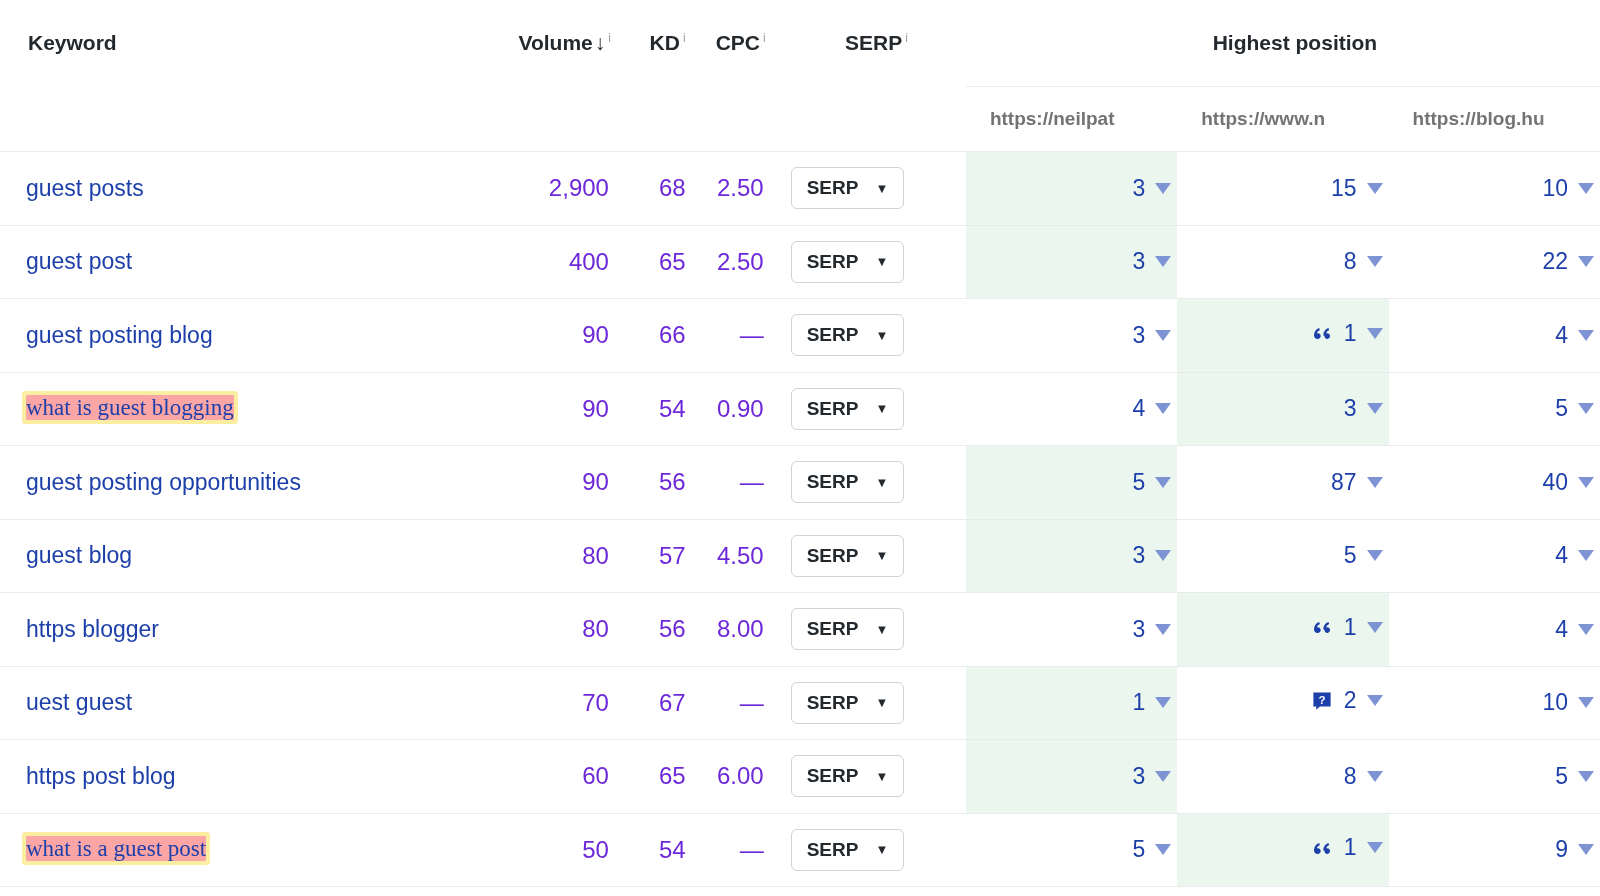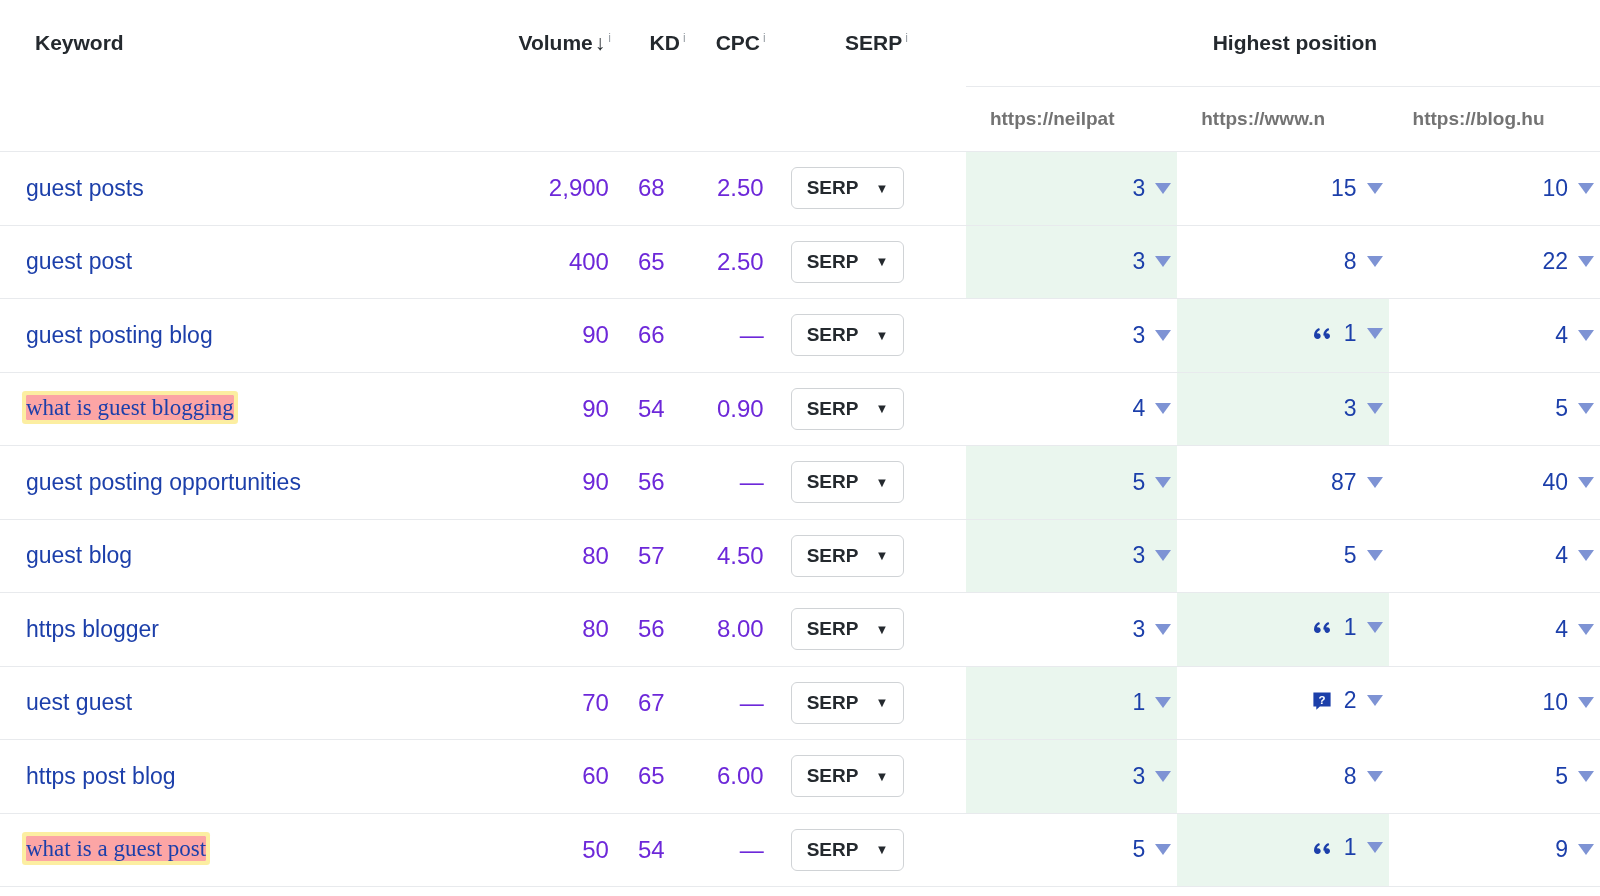--- a/index.html
+++ b/index.html
@@ -40,21 +40,21 @@
   
   .hdr-group th {
     padding: 0;
     height: 86px;
     vertical-align: middle;
     font-weight: bold;
     font-size: 21px;
     color: #24292e;
     background: #ffffff;
   }
-  .hdr-group th.lbl-left  { text-align: left;  padding-left: 35px; }
+  .hdr-group th.lbl-left  { text-align: left;  padding-left: 28px; }
   .hdr-group th.lbl-right { text-align: right; padding-right: 6px; }
   .hdr-group th.grp-title {
     text-align: center;
     padding-left: 24px;
     border-bottom: 1px solid #e8eaed;
     vertical-align: middle;
   }
 
   .sup-i {
     font-size: 12px;
@@ -135,21 +135,21 @@
     font-family: Liberation Serif, serif;
   }
 
   td.num {
     text-align: right;
     padding-right: 6px;
     color: #6d28d9;
     font-size: 24px;
   }
   td.volume { padding-right: 8px; }
-  td.kd     { padding-right: 6px; text-align: center; }
+  td.kd     { padding-right: 6px; }
   td.cpc    { padding-right: 8px; }
 
   td.serp { text-align: left; padding-left: 19px; }
   .serp-btn {
     display: inline-flex;
     align-items: center;
     justify-content: center;
     gap: 17px;
     min-width: 94px;
     height: 42px;

